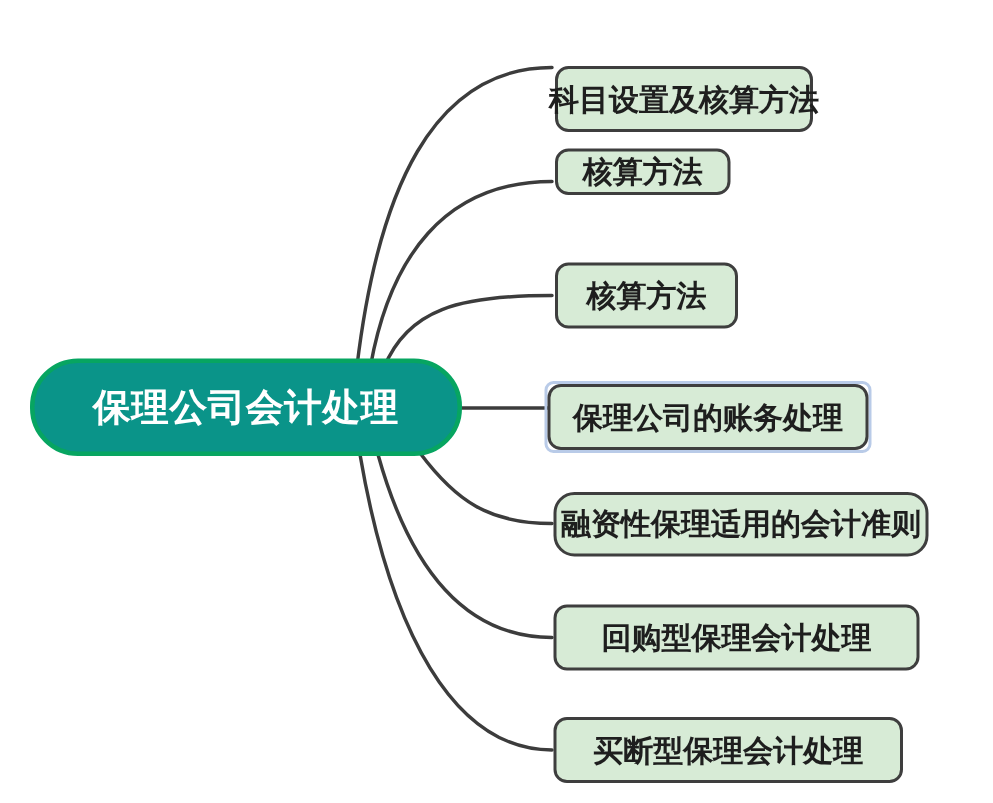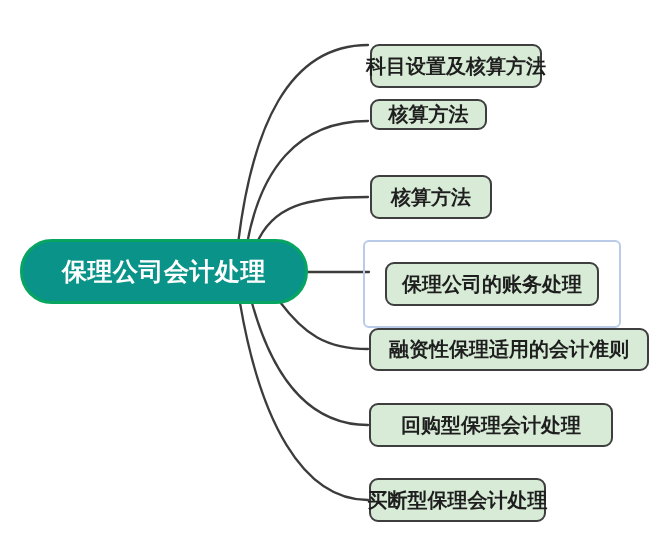--- a/index.html
+++ b/index.html
@@ -61,30 +61,30 @@
     font-size: 20px;
     font-weight: bold;
     color: #1e1e1e;
     z-index: 2;
     white-space: nowrap;
   }
   .b1 { left: 370px; top: 23px;  width: 172px; height: 44px; margin-top: 21px; }
   .b2 { left: 370px; top: 99px;  width: 117px; height: 31px; }
   .b3 { left: 370px; top: 175px; width: 122px; height: 44px; }
   .b4 { position: static; width: 214px; height: 44px; }
-  .b5 { left: 369px; top: 328px; width: 280px; height: 43px; }
+  .b5 { left: 369px; top: 328px; width: 250px; height: 43px; border-radius: 14px; }
   .b6 { left: 369px; top: 403px; width: 244px; height: 44px; text-align: right; }
-  .b7 { left: 369px; top: 478px; width: 177px; height: 44px; }
+  .b7 { left: 369px; top: 478px; width: 233px; height: 44px; }
   .selection-outline {
     position: absolute;
     left: 363px;
-    top: 240px;
+    top: 254px;
     border: 2px solid #b9cbe8;
     border-radius: 6px;
-    padding: 20px;
+    padding: 0;
     background: transparent;
     z-index: 2;
   }
 </style>
 </head>
 <body>
 
 <div class="canvas">
 
   <svg class="connections" viewBox="0 0 662 535" aria-hidden="true">

